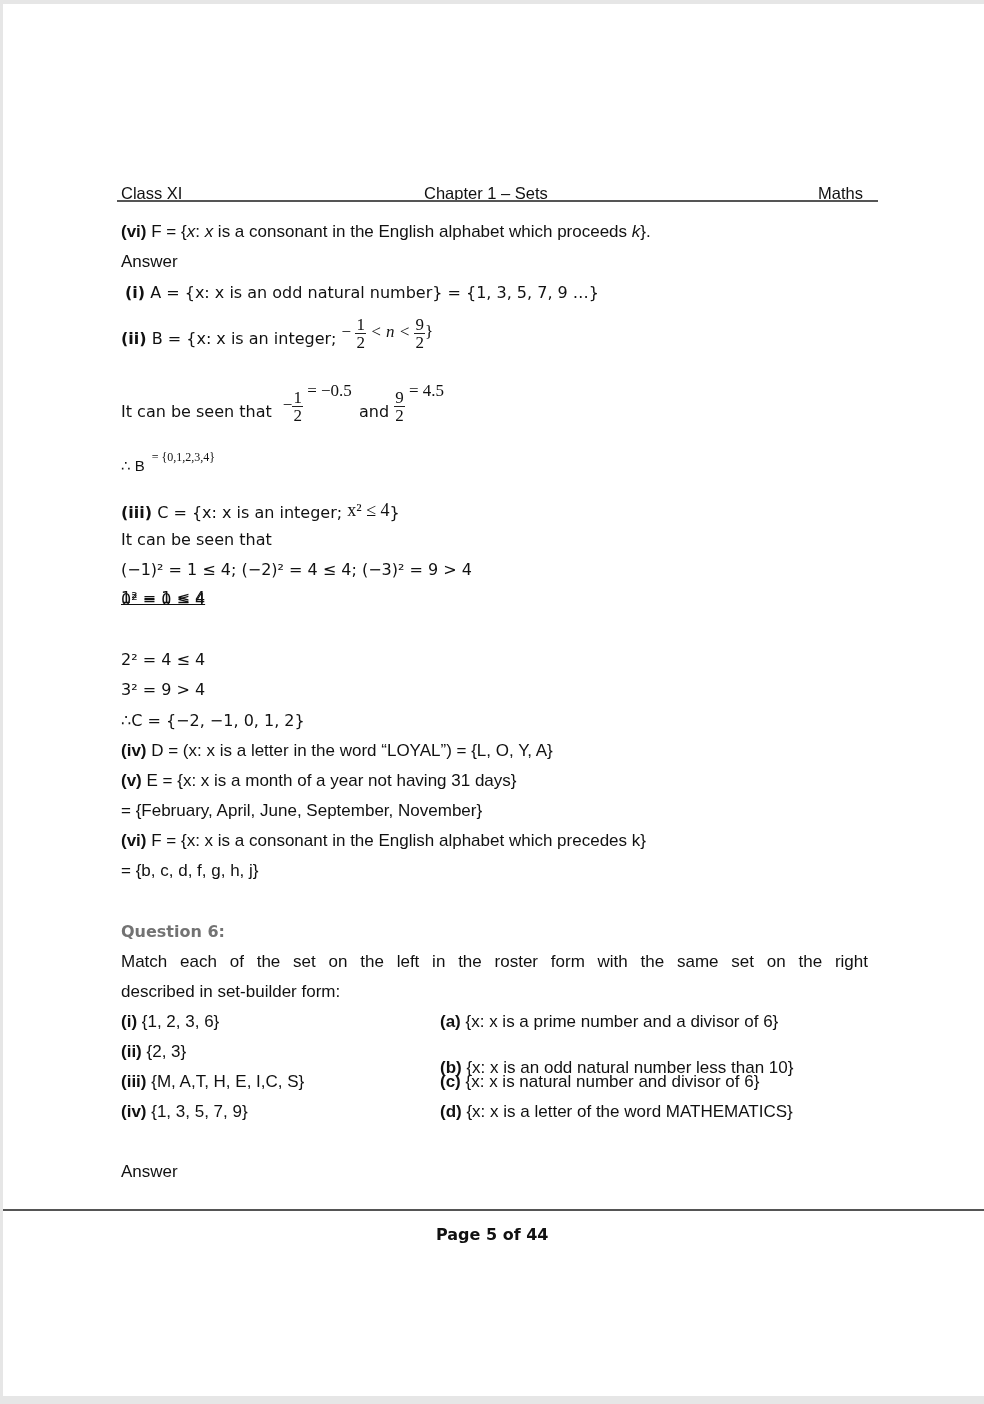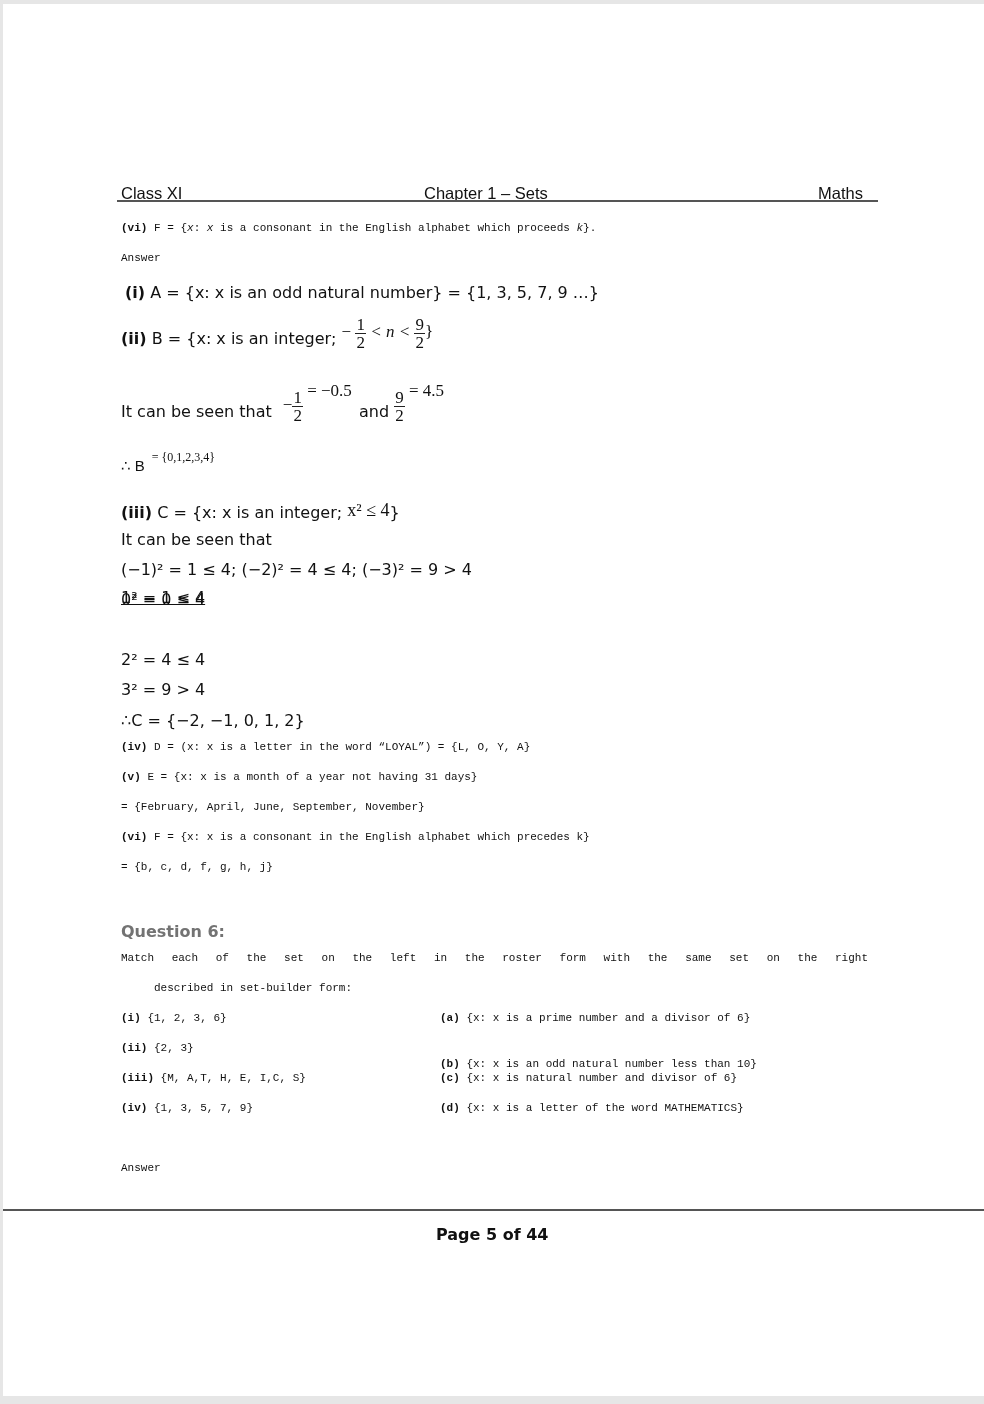--- a/index.html
+++ b/index.html
@@ -11,21 +11,21 @@
   }
   .page {
     position: absolute; left: 3px; top: 4px; width: 981px; height: 1392px;
     background: #ffffff;
     padding-left: 48px;
   }
   .abs { position: absolute; white-space: nowrap; }
   .hdr { font-family: "Liberation Sans", sans-serif; font-size: 16.5px; top: 180px; }
   .hdr-line { position: absolute; left: 114px; top: 196px; width: 761px; height: 2px; background: #555; }
   .txt { font-size: 16px; line-height: 20px; }
-  .cond { font-family: Liberation Mono, monospace; font-size: 11px; }
+  .cond { font-family: Liberation Sans, sans-serif; font-size: 17px; }
   b.lbl { font-weight: bold; }
   i { font-style: italic; }
   .serif { font-family: "Liberation Serif", "DejaVu Serif", serif; }
   .frac { display: inline-block; vertical-align: middle; text-align: center; line-height: 1; }
   .frac .num { display: block; font-size: 17px; padding: 0 1px; border-bottom: 1px solid #222; }
   .frac .den { display: block; font-size: 17px; }
   .q6 { color: #737373; font-weight: bold; font-size: 16px; }
   .footer-line { position: absolute; left: 0; top: 1205px; width: 981px; height: 2px; background: #555; }
   .footer { font-weight: bold; font-size: 16px; top: 1213px; left: 433px; margin-top: 8px; }
   .justify { text-align: justify; text-align-last: justify; width: 747px; white-space: normal; }
@@ -101,21 +101,21 @@
   </div>
   <div class="abs cond" style="left:118px; top:797px;">= {February, April, June, September, November}</div>
 
   <div class="abs cond" style="left:118px; top:827px;">
     <b class="lbl">(vi)</b><span> F = {x: x is a consonant in the English alphabet which precedes k}</span>
   </div>
   <div class="abs cond" style="left:118px; top:857px;">= {b, c, d, f, g, h, j}</div>
 
   <div class="abs q6" style="left:118px; top:918px;">Question 6:</div>
   <div class="abs cond justify" style="left:118px; top:948px;">Match each of the set on the left in the roster form with the same set on the right</div>
-  <div class="abs cond" style="left:118px; top:978px;margin-left:33px;">described in set-builder form:</div>
+  <div class="abs cond" style="left:118px; top:978px;">described in set-builder form:</div>
 
   <div class="abs cond" style="left:118px; top:1008px;"><b class="lbl">(i)</b><span> {1, 2, 3, 6}</span></div>
   <div class="abs cond" style="left:118px; top:1038px;"><b class="lbl">(ii)</b><span> {2, 3}</span></div>
   <div class="abs cond" style="left:118px; top:1068px;"><b class="lbl">(iii)</b><span> {M, A,T, H, E, I,C, S}</span></div>
   <div class="abs cond" style="left:118px; top:1098px;"><b class="lbl">(iv)</b><span> {1, 3, 5, 7, 9}</span></div>
 
   <div class="abs cond" style="left:437px; top:1008px;"><b class="lbl">(a)</b><span> {x: x is a prime number and a divisor of 6}</span></div>
   <div class="abs cond" style="left:437px; top:1038px;margin-top:16px;"><b class="lbl">(b)</b><span> {x: x is an odd natural number less than 10}</span></div>
   <div class="abs cond" style="left:437px; top:1068px;"><b class="lbl">(c)</b><span> {x: x is natural number and divisor of 6}</span></div>
   <div class="abs cond" style="left:437px; top:1098px;"><b class="lbl">(d)</b><span> {x: x is a letter of the word MATHEMATICS}</span></div>

